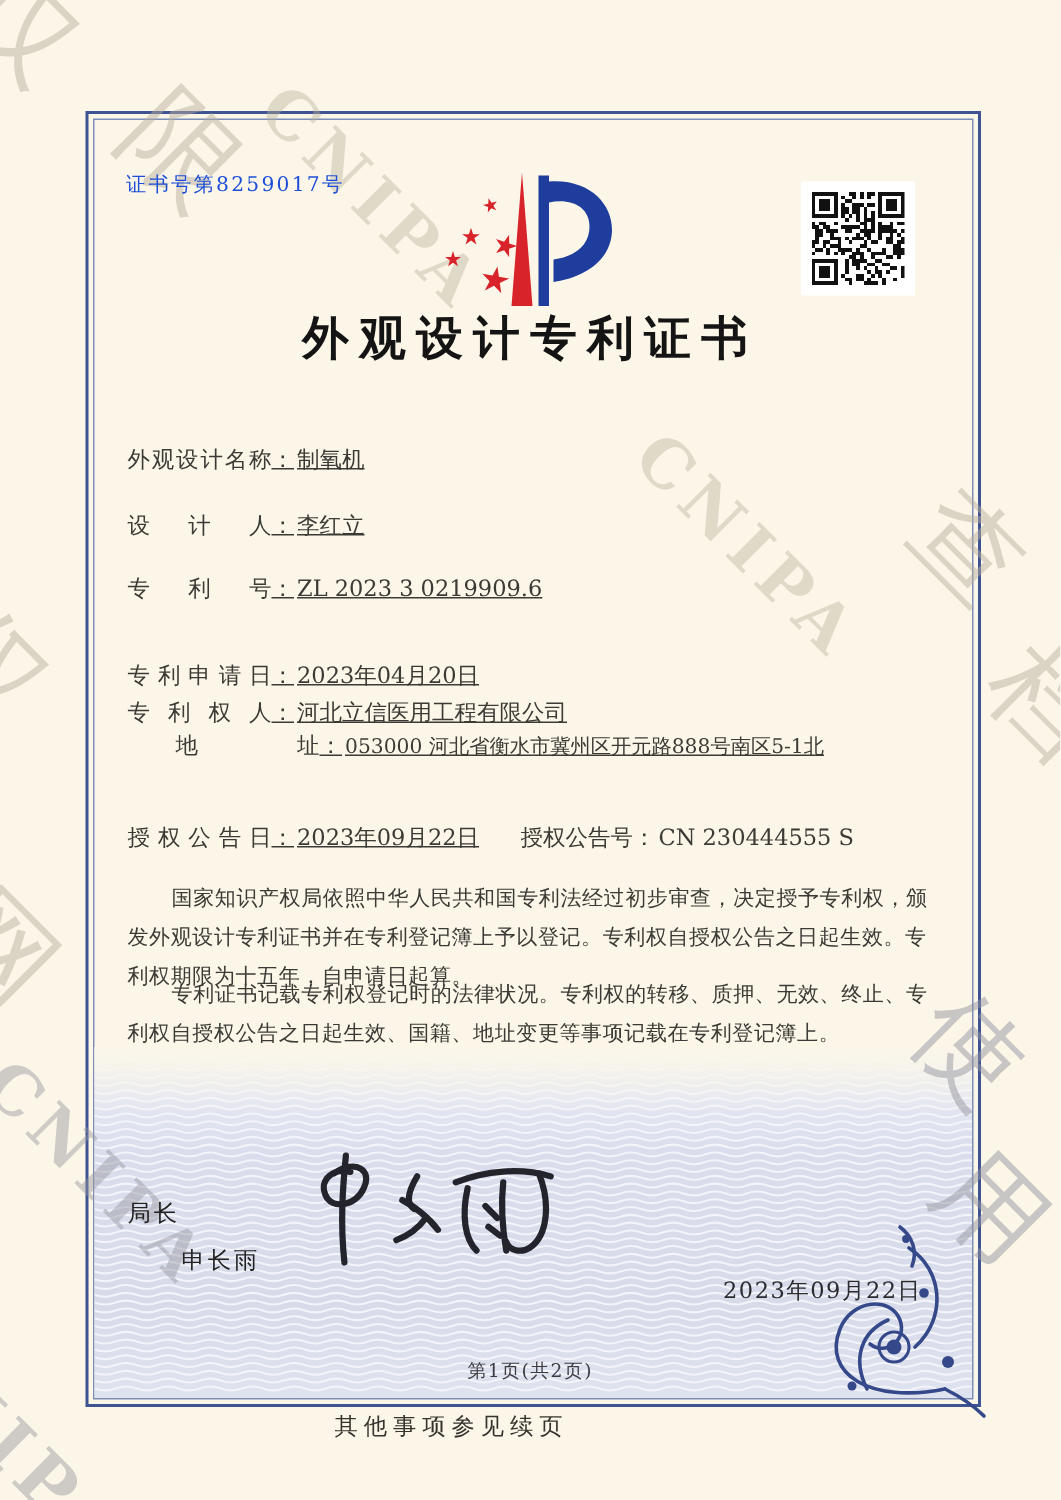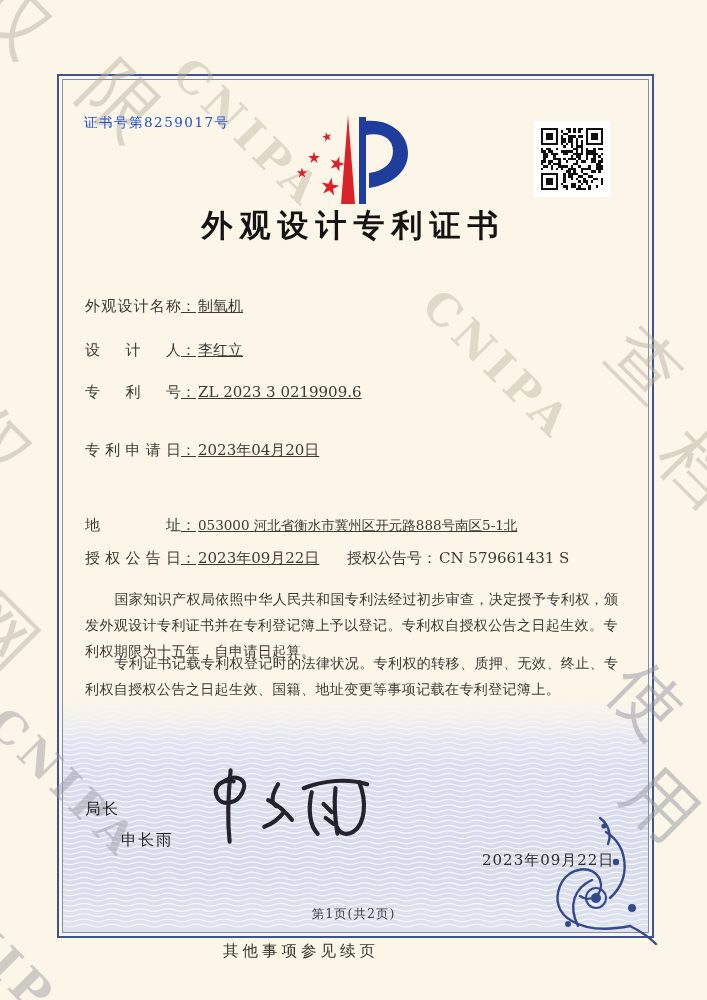--- a/index.html
+++ b/index.html
@@ -42,21 +42,21 @@
   .abs{position:absolute;}
   .cert-no{left:84px;top:114px;font-size:13.5px;letter-spacing:1.5px;color:#1d4ed8;}
   .logo{left:285px;top:109px;width:130px;height:100px;}
   .qr{left:534px;top:121px;width:76px;height:76px;background:#fff;padding:7px;box-sizing:border-box;}
   .title{left:57px;top:205px;width:593px;text-align:center;font-size:31px;font-weight:bold;
          letter-spacing:7px;color:#141414;}
   .row{left:85px;width:540px;font-size:15px;color:#3b3a35;text-decoration:underline;}
   .flabel{display:inline-block;width:96px;text-align:justify;text-align-last:justify;}
   .colon{margin-right:2px;}
   .r1{top:297px;} .r2{top:341px;} .r3{top:383px;} .r4{top:441px;}
-  .r5{top:466px;} .r6{top:516px;} .r7{top:549px;}
+  .r5{top:466px;} .r6{top:488px;margin-left:32px;} .r7{top:549px;}
   .val-small{font-size:13.5px;}
   .pair2{position:absolute;left:262px;top:0;white-space:nowrap;}
   .para{left:85px;width:538px;font-size:14px;line-height:26px;color:#3b3a35;
         text-indent:2.1em;letter-spacing:0.4px;}
   .p1{top:586px;} .p2{top:650px;}
   .director-title{left:85px;top:799px;font-size:15.5px;color:#222;letter-spacing:2px;}
   .director-name{left:85px;top:830px;font-size:15.5px;color:#222;letter-spacing:2px;margin-left:36px;}
   .sig{left:193px;top:766px;width:188px;height:82px;}
   .issue-date{left:482px;top:851px;font-size:15px;color:#2b2b30;letter-spacing:1px;}
   .page-info{left:57px;top:906px;width:593px;text-align:center;font-size:12.5px;color:#3c3c42;letter-spacing:1px;}
@@ -399,28 +399,31 @@
     </div>
     <div class="abs row r2">
       <span class="flabel">设计人</span><span class="colon">：</span><span class="fvalue">李红立</span>
     </div>
     <div class="abs row r3">
       <span class="flabel">专利号</span><span class="colon">：</span><span class="fvalue">ZL 2023 3 0219909.6</span>
     </div>
     <div class="abs row r4">
       <span class="flabel">专利申请日</span><span class="colon">：</span><span class="fvalue">2023年04月20日</span>
     </div>
+    <div class="abs row r5">
+      <span class="flabel">专利权人</span><span class="colon">：</span><span class="fvalue">河北立信医用工程有限公司</span>
+    </div>
     <div class="abs row r6">
       <span class="flabel">地址</span><span class="colon">：</span><span class="fvalue val-small">053000 河北省衡水市冀州区开元路888号南区5-1北</span>
     </div>
 
     <div class="abs row r7">
       <span class="flabel">授权公告日</span><span class="colon">：</span><span class="fvalue">2023年09月22日</span>
       <span class="pair2">
-        <span>授权公告号</span><span class="colon">：</span><span class="fvalue">CN 579661431 S</span>
+        <span>授权公告号</span><span class="colon">：</span><span class="fvalue">CN 230444555 S</span>
       </span>
     </div>
 
     <div class="abs para p1">国家知识产权局依照中华人民共和国专利法经过初步审查，决定授予专利权，颁发外观设计专利证书并在专利登记簿上予以登记。专利权自授权公告之日起生效。专利权期限为十五年，自申请日起算。</div>
     <div class="abs para p2">专利证书记载专利权登记时的法律状况。专利权的转移、质押、无效、终止、专利权自授权公告之日起生效、国籍、地址变更等事项记载在专利登记簿上。</div>
 
     <div class="abs director-title">局长</div>
     <div class="abs director-name">申长雨</div>
 
     <svg class="abs sig" viewBox="0 0 190 82">

